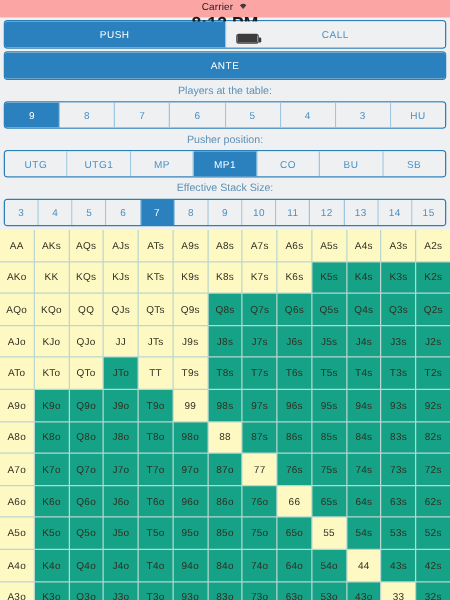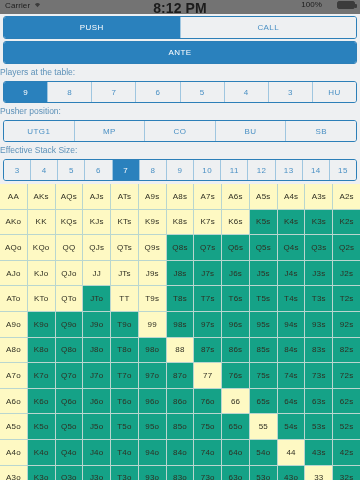--- a/index.html
+++ b/index.html
@@ -7,26 +7,27 @@
     width: 360px; height: 480px;
     overflow: hidden;
     font-family: "Liberation Sans", sans-serif;
     background: #eef0f2;
   }
 
   
   #status-bar {
     height: 14px;
     display: flex;
-    align-items: flex-start;
+    align-items: center;
     padding: 0 5px;
     font-size: 8px;
     color: #1c1c1c;
-    background: #737373;
+    background: #fca5a5;
     letter-spacing: .1px;
+    flex-direction: column;
   }
   #status-bar .left  { display: flex; align-items: center; gap: 3px; flex: 1 1 0; }
   #status-bar .mid   { flex: 0 0 auto; font-weight: bold; font-size: 14px; }
   #status-bar .right { display: flex; align-items: center; justify-content: flex-end; gap: 15px; flex: 1 1 0; }
   .wifi-icon { display: inline-block; }
   .battery {
     width: 18px; height: 8px;
     border: 1px solid #3c3c3c;
     border-radius: 2px;
     position: relative;
@@ -60,20 +61,21 @@
     letter-spacing: .4px;
     white-space: nowrap;
   }
   .seg .item:last-child { border-right: none; }
   .seg .item.sel {
     background: #2a81bd;
     color: #ffffff;
   }
 
   .section-label {
+    text-align: center;
     font-size: 8.5px;
     color: #5d91b8;
     padding: 3px 0 2px 0;
   }
 
   
   #grid {
     margin-top: 3px;
     display: grid;
     grid-template-columns: repeat(13, 1fr);
@@ -135,22 +137,24 @@
       <div class="item">5</div>
       <div class="item">4</div>
       <div class="item">3</div>
       <div class="item">HU</div>
     </div>
 </div>
 
 <div class="section-label">Pusher position:</div>
 <div class="seg-wrap">
   <div class="seg" id="position-seg">
+      <div class="item">UTG</div>
       <div class="item">UTG1</div>
       <div class="item">MP</div>
+      <div class="item sel">MP1</div>
       <div class="item">CO</div>
       <div class="item">BU</div>
       <div class="item">SB</div>
     </div>
 </div>
 
 <div class="section-label">Effective Stack Size:</div>
 <div class="seg-wrap">
   <div class="seg" id="stack-seg">
       <div class="item">3</div>

